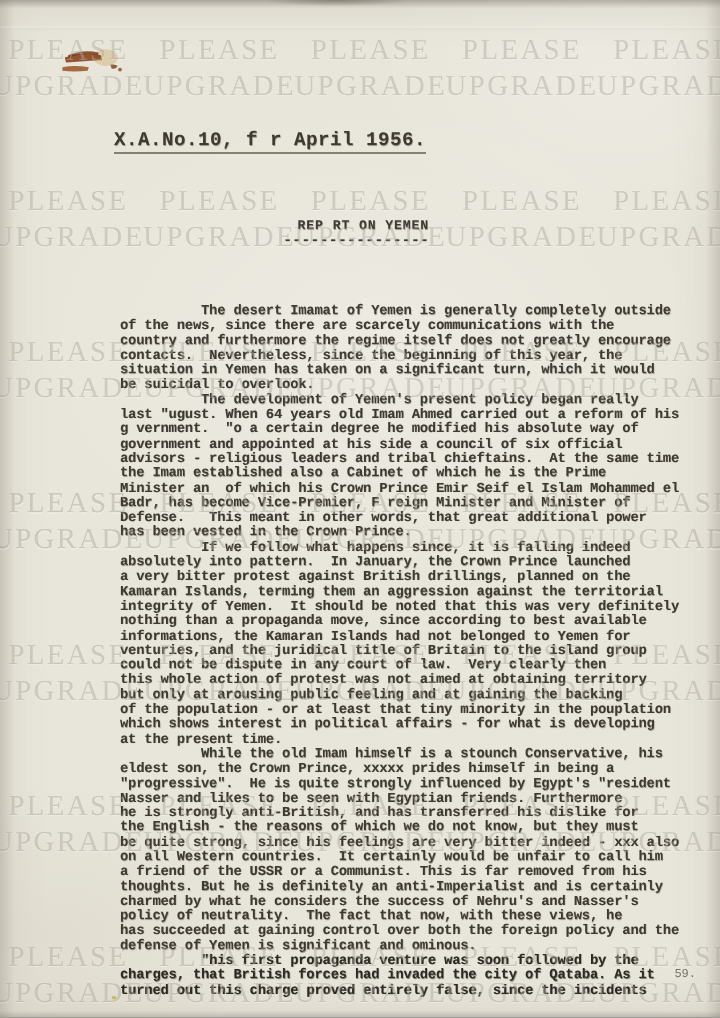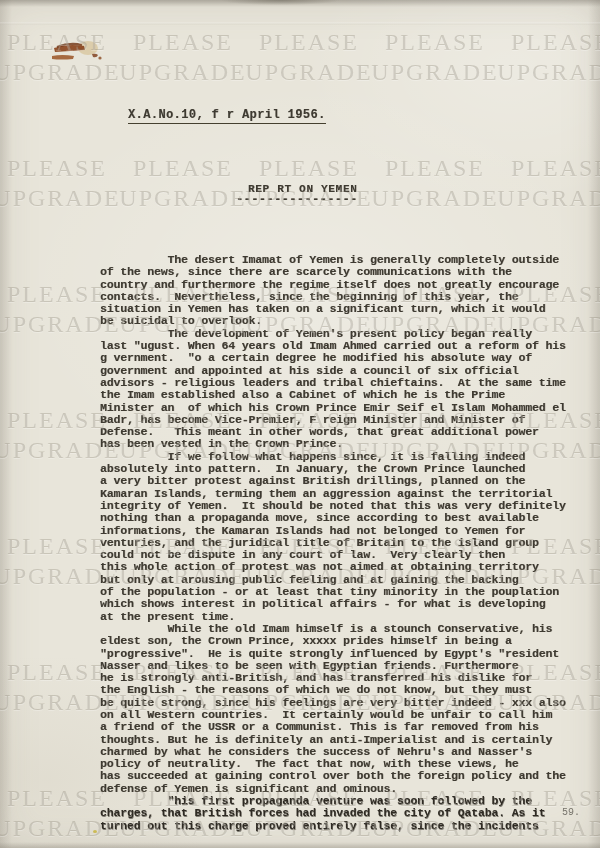--- a/index.html
+++ b/index.html
@@ -22,22 +22,22 @@
     background:radial-gradient(ellipse 80px 7px at 50% 0%, rgba(90,85,72,0.45), rgba(90,85,72,0) 75%);
   }
   .crease{
     position:absolute;left:0;top:22px;width:600px;height:3px;
     background:linear-gradient(to bottom, rgba(255,255,255,0.35), rgba(140,132,115,0.12));
     opacity:.6;
   }
   .typed{color:#3e3a31;text-shadow:0.4px 0.4px 0.6px rgba(62,56,46,0.45);}
   .ref{
     position:absolute;left:95px;top:108px;
-    font-size:12px;font-weight:bold;letter-spacing:0.4px;
-    border-bottom:1.6px solid #45402f;padding-bottom:1px;margin-left:33px;
+    font-size:16px;font-weight:bold;letter-spacing:0.4px;
+    border-bottom:1.6px solid #45402f;padding-bottom:1px;
   }
   .title{
     position:absolute;left:248px;top:183px;
     font-size:11px;font-weight:bold;letter-spacing:0.7px;
   }
   .title-dashes{
     position:absolute;left:236px;top:193px;
     font-size:12px;font-weight:bold;letter-spacing:0.4px;
   }
   .bodytext{position:absolute;left:100px;top:254px;width:492px;font-weight:bold;}

